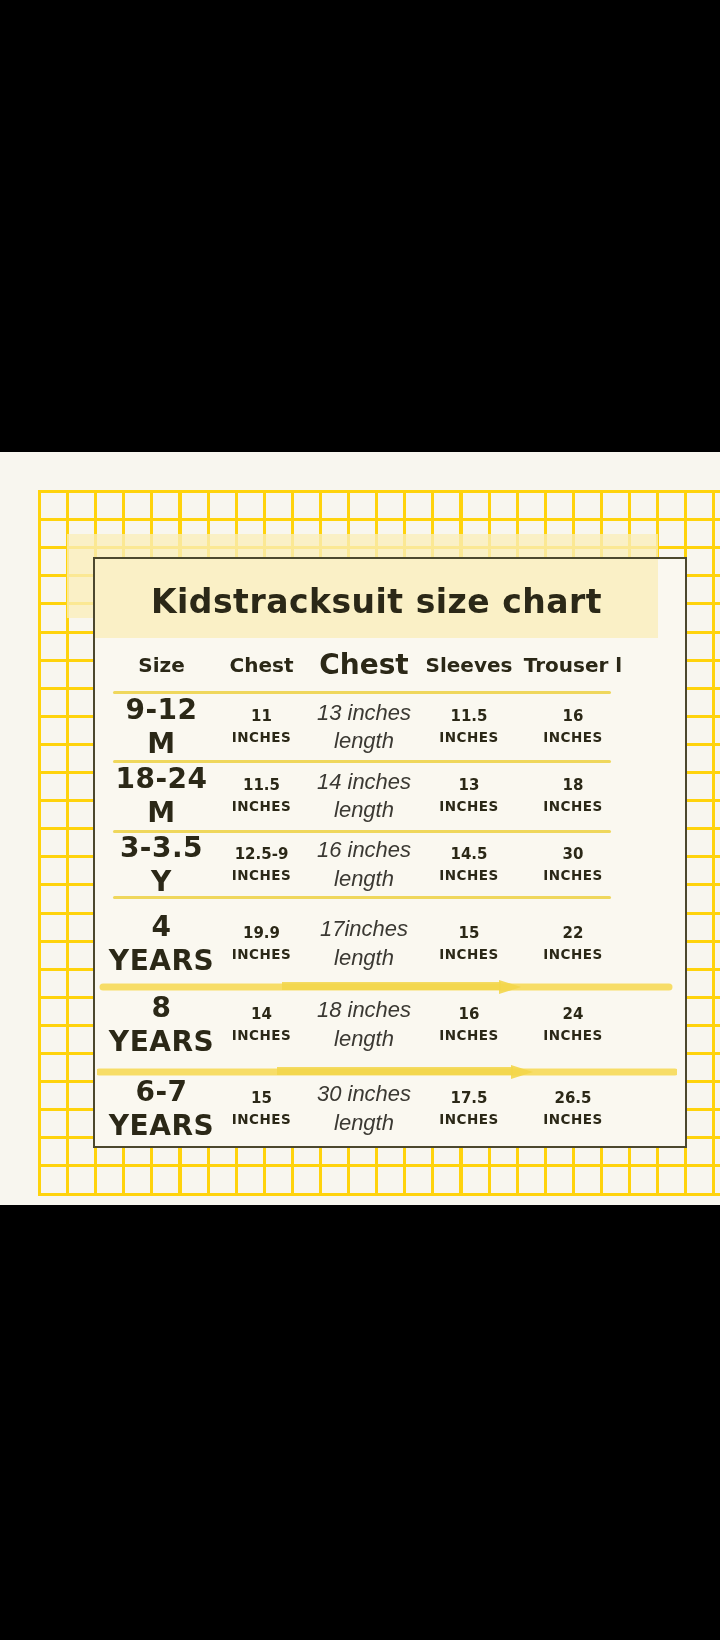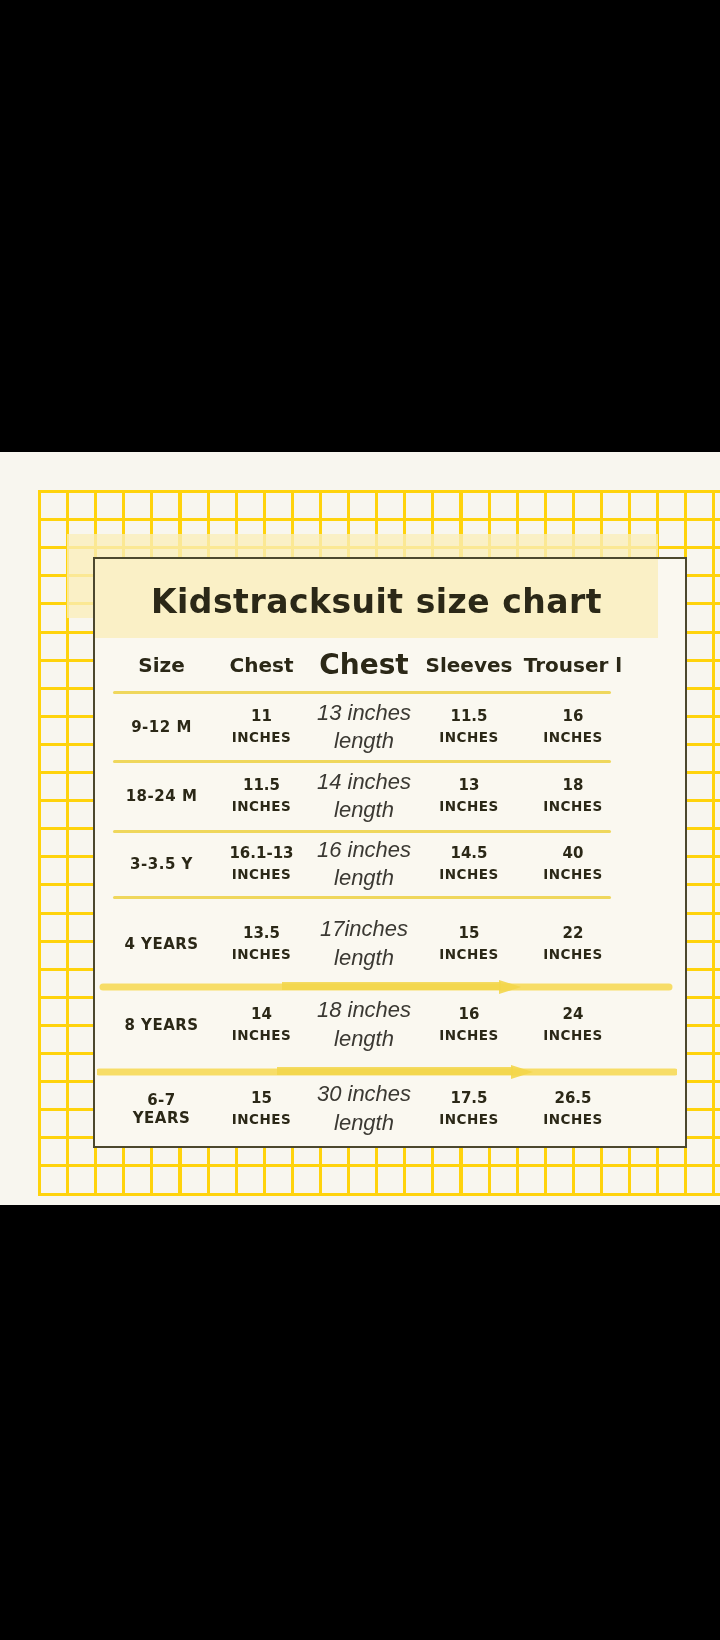--- a/index.html
+++ b/index.html
@@ -57,21 +57,21 @@
   .arrow-2{top:505px;}
   .trow{align-items:center;}
   .row-1{top:134px;height:68px;}
   .row-2{top:202px;height:70px;}
   .row-3{top:272px;height:66px;}
   .row-4{top:338px;height:89px;padding-top:4px;box-sizing:border-box;}
   .row-5{top:427px;height:85px;padding-bottom:8px;box-sizing:border-box;}
   .row-6{top:512px;height:75px;}
   .cell{display:flex;flex-direction:column;align-items:center;justify-content:center;
     color:var(--text-dark,#2B2817);text-align:center;line-height:1.45;}
-  .size-cell{font-size:15px;font-weight:bold;letter-spacing:0.5px;line-height:1.2;}
+  .size-cell{font-size:28px;font-weight:bold;letter-spacing:0.5px;line-height:1.2;}
   .num{font-size:15px;font-weight:bold;}
   .unit{font-size:13.5px;font-weight:bold;letter-spacing:0.5px;}
   .tshirt-cell{font-family:"Liberation Sans", sans-serif;font-weight:400;
     font-size:22px;color:#3B3933;line-height:1.28;font-style:italic;}
 </style>
 </head>
 <body>
 
 <div class="screen">
   <div class="letterbox bar-top"></div>
@@ -140,44 +140,44 @@
           <span class="unit">INCHES</span>
         </div>
       </div>
       <div class="sep sep-2"></div>
 
       <div class="hrow trow row-3">
         <div class="cell size-cell">
           <span>3-3.5 Y</span>
         </div>
         <div class="cell">
-          <span class="num">16.1-13</span>
+          <span class="num">12.5-9</span>
           <span class="unit">INCHES</span>
         </div>
         <div class="cell tshirt-cell">
           <span>16 inches</span>
           <span>length</span>
         </div>
         <div class="cell">
           <span class="num">14.5</span>
           <span class="unit">INCHES</span>
         </div>
         <div class="cell">
-          <span class="num">40</span>
+          <span class="num">30</span>
           <span class="unit">INCHES</span>
         </div>
       </div>
       <div class="sep sep-3"></div>
 
       <div class="hrow trow row-4">
         <div class="cell size-cell">
           <span>4 YEARS</span>
         </div>
         <div class="cell">
-          <span class="num">13.5</span>
+          <span class="num">19.9</span>
           <span class="unit">INCHES</span>
         </div>
         <div class="cell tshirt-cell">
           <span>17inches</span>
           <span>length</span>
         </div>
         <div class="cell">
           <span class="num">15</span>
           <span class="unit">INCHES</span>
         </div>

